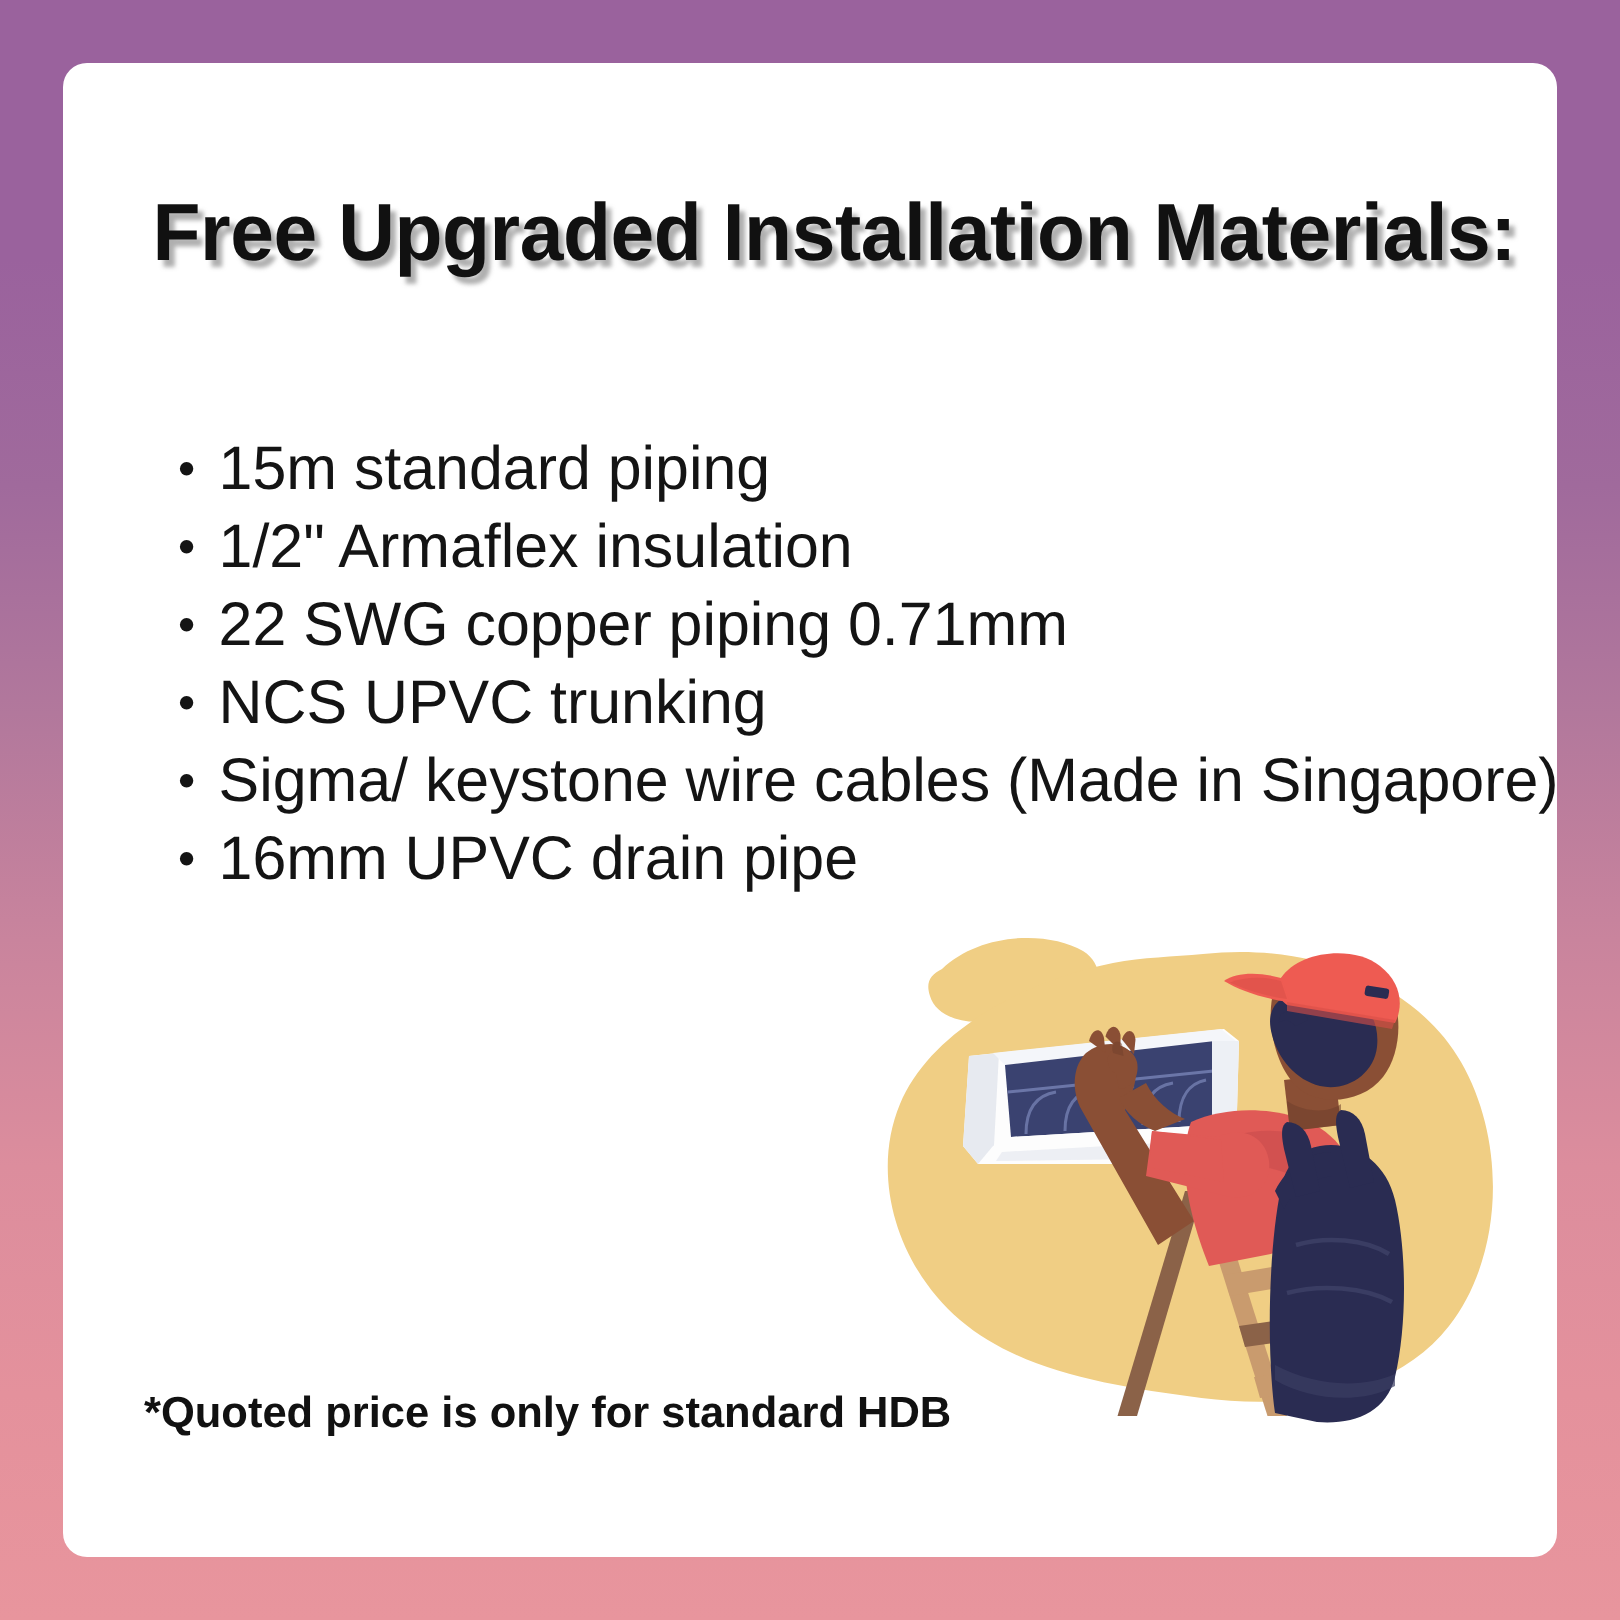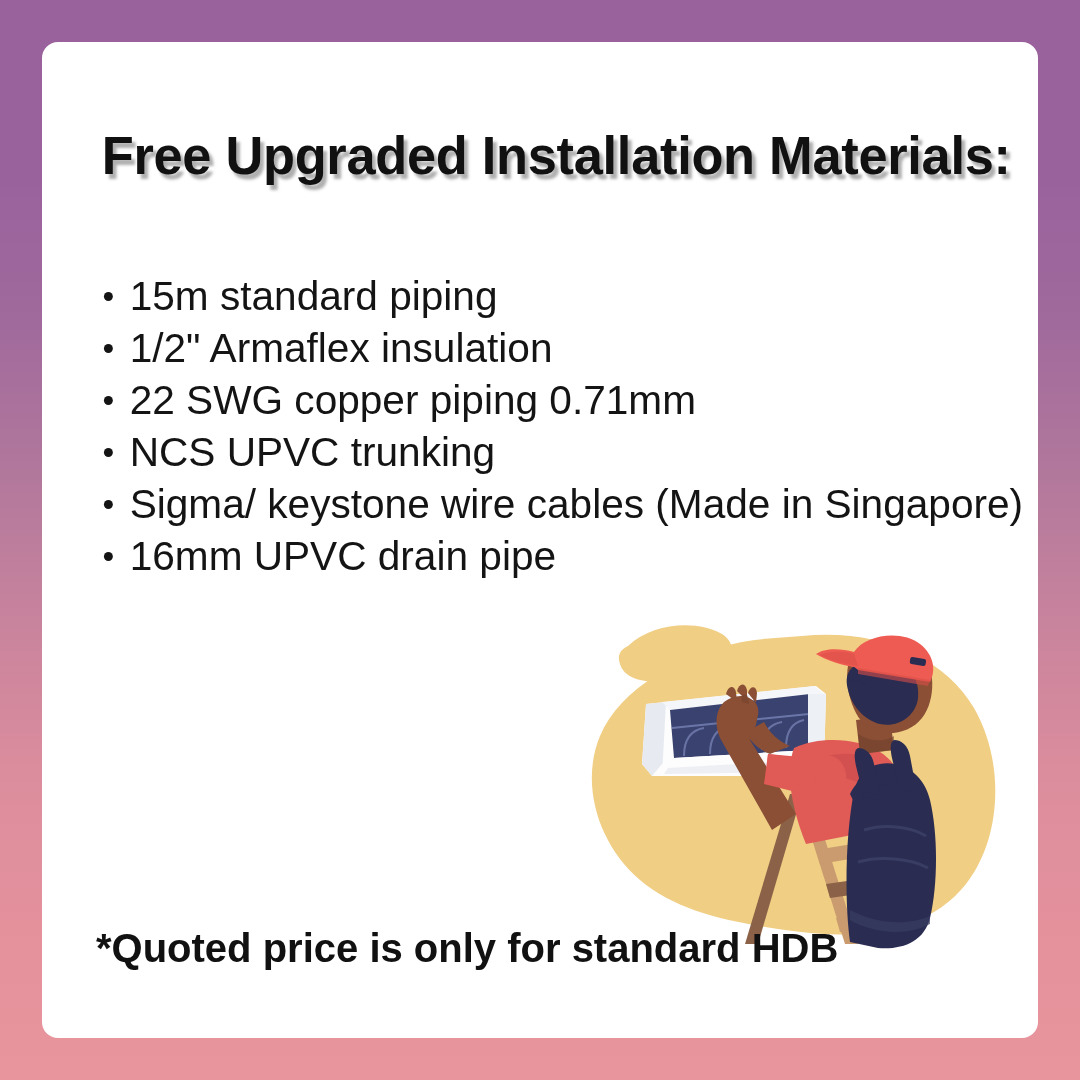--- a/index.html
+++ b/index.html
@@ -58,21 +58,21 @@
     transform-origin: center;
   }
 
   
   #bullets {
     position: absolute;
     left: 56px;
     top: 228px;
     width: 920px;
     list-style: none;
-    margin: 0;
+    margin: 16px;
     padding: 0;
     color: #141414;
   }
   #bullets li {
     position: relative;
     padding-left: 32px;
     font-family: "Liberation Sans Narrow", "Liberation Sans", sans-serif;
     font-size: 41px;
     line-height: 52px;
     color: #141414;
@@ -90,21 +90,21 @@
     border-radius: 50%;
     background: #141414;
   }
 
   
   #footer-note {
     position: absolute;
     left: 54px;
     top: 884px;
     font-family: "Liberation Sans Narrow", "Liberation Sans", sans-serif;
-    font-size: 40px;
+    font-size: 29px;
     font-weight: bold;
     color: #111111;
     white-space: nowrap;
     letter-spacing: 0px;
   }
 
   
   #illustration {
     position: absolute;
     left: 516px;

